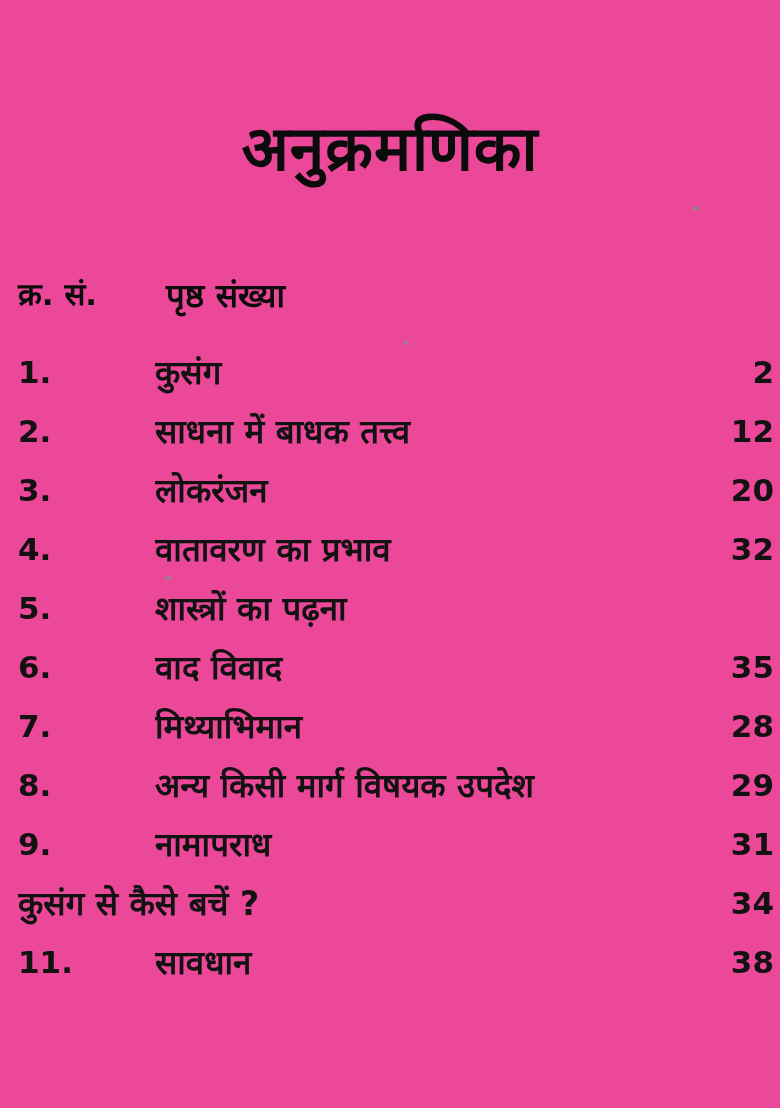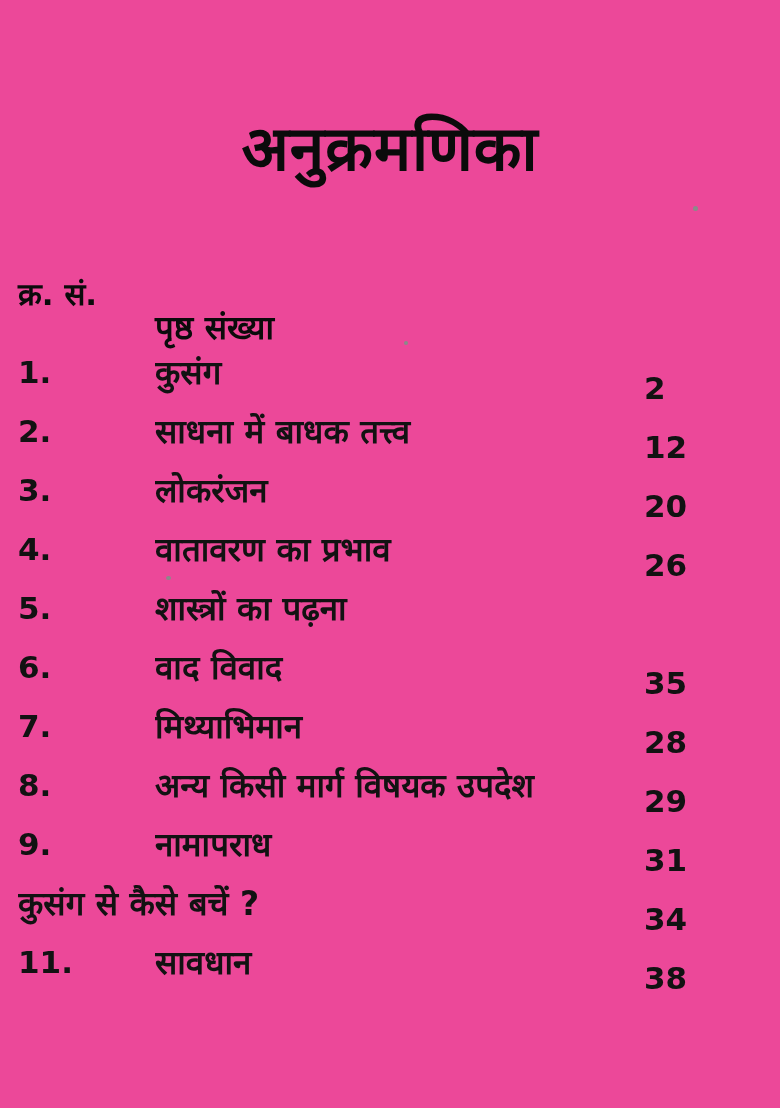--- a/index.html
+++ b/index.html
@@ -61,24 +61,24 @@
     flex: 0 0 137px;
     font-size: 31px;
   }
   .col-subject {
     flex: 1 1 auto;
     white-space: nowrap;
     overflow: hidden;
   }
   .col-page {
     flex: 0 0 130px;
+    text-align: right;
     font-size: 31px;
     font-weight: 600;
     white-space: nowrap;
-    margin-top: 32px;
   }
   .toc-header .col-page {
     font-size: 33px;
     font-weight: 700;
   }
 </style>
 </head>
 <body>
 
 <div class="page">
@@ -110,21 +110,21 @@
 
     <div class="toc-row">
       <span class="col-serial">3.</span>
       <span class="col-subject">लोकरंजन</span>
       <span class="col-page">20</span>
     </div>
 
     <div class="toc-row">
       <span class="col-serial">4.</span>
       <span class="col-subject">वातावरण का प्रभाव</span>
-      <span class="col-page">26</span>
+      <span class="col-page">32</span>
     </div>
 
     <div class="toc-row">
       <span class="col-serial">5.</span>
       <span class="col-subject">शास्त्रों का पढ़ना</span>
     </div>
 
     <div class="toc-row">
       <span class="col-serial">6.</span>
       <span class="col-subject">वाद विवाद</span>

